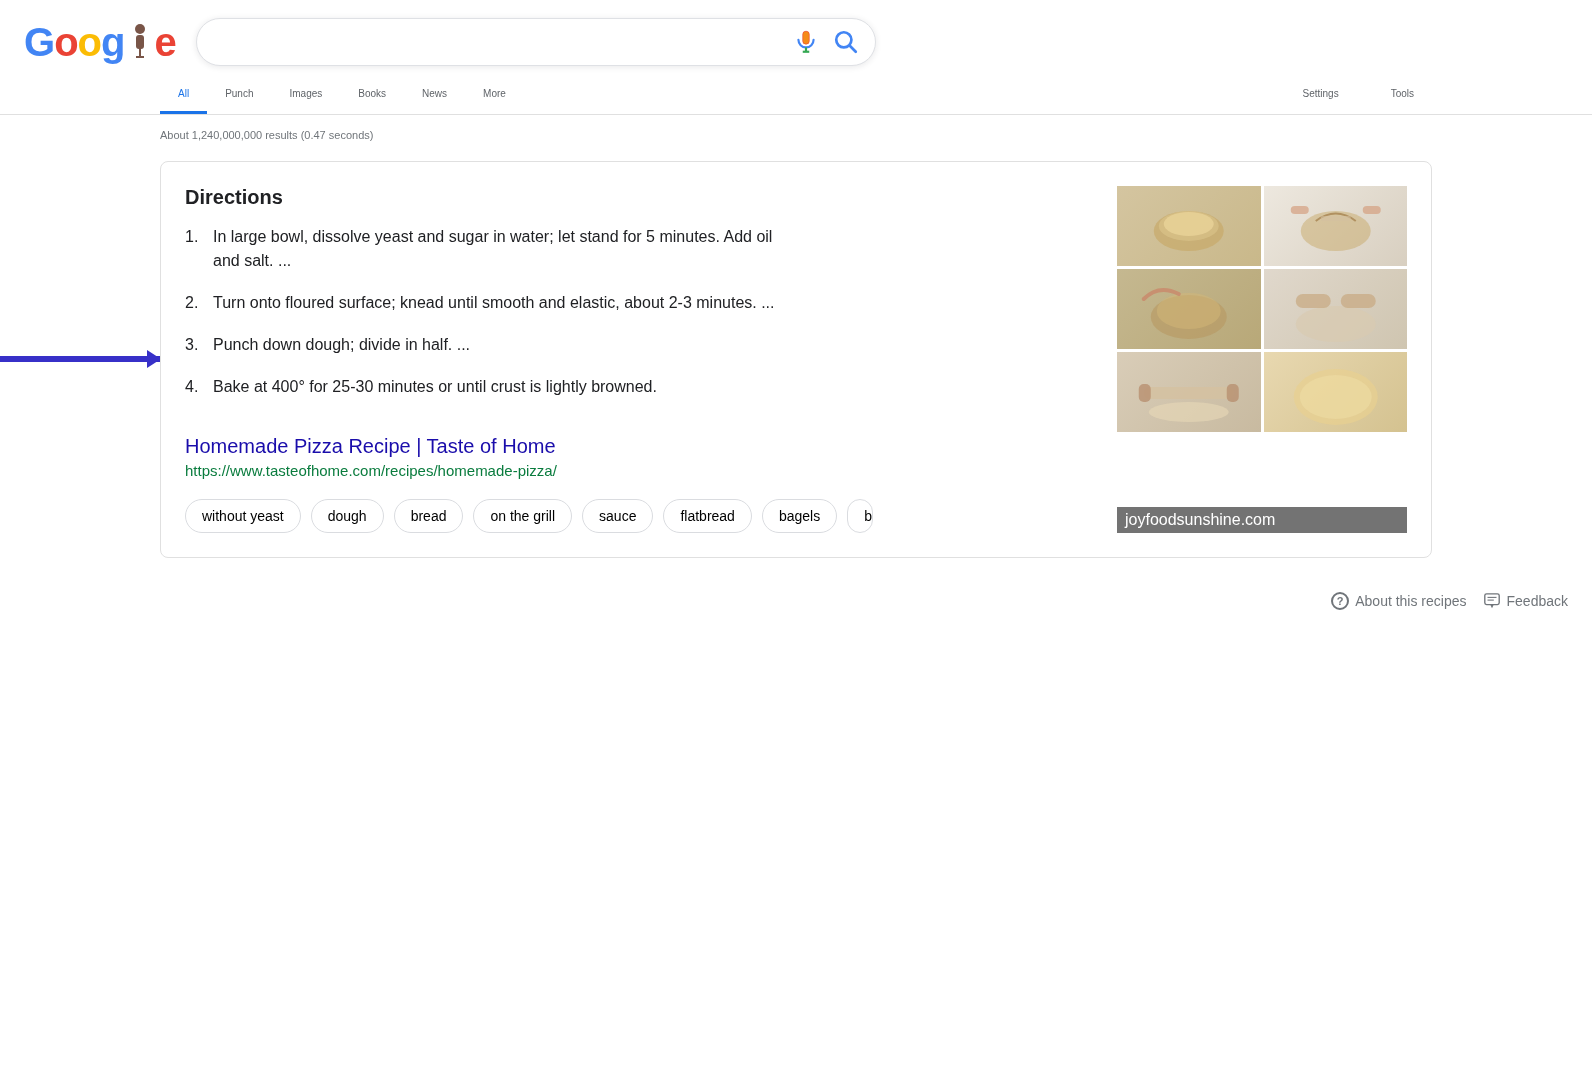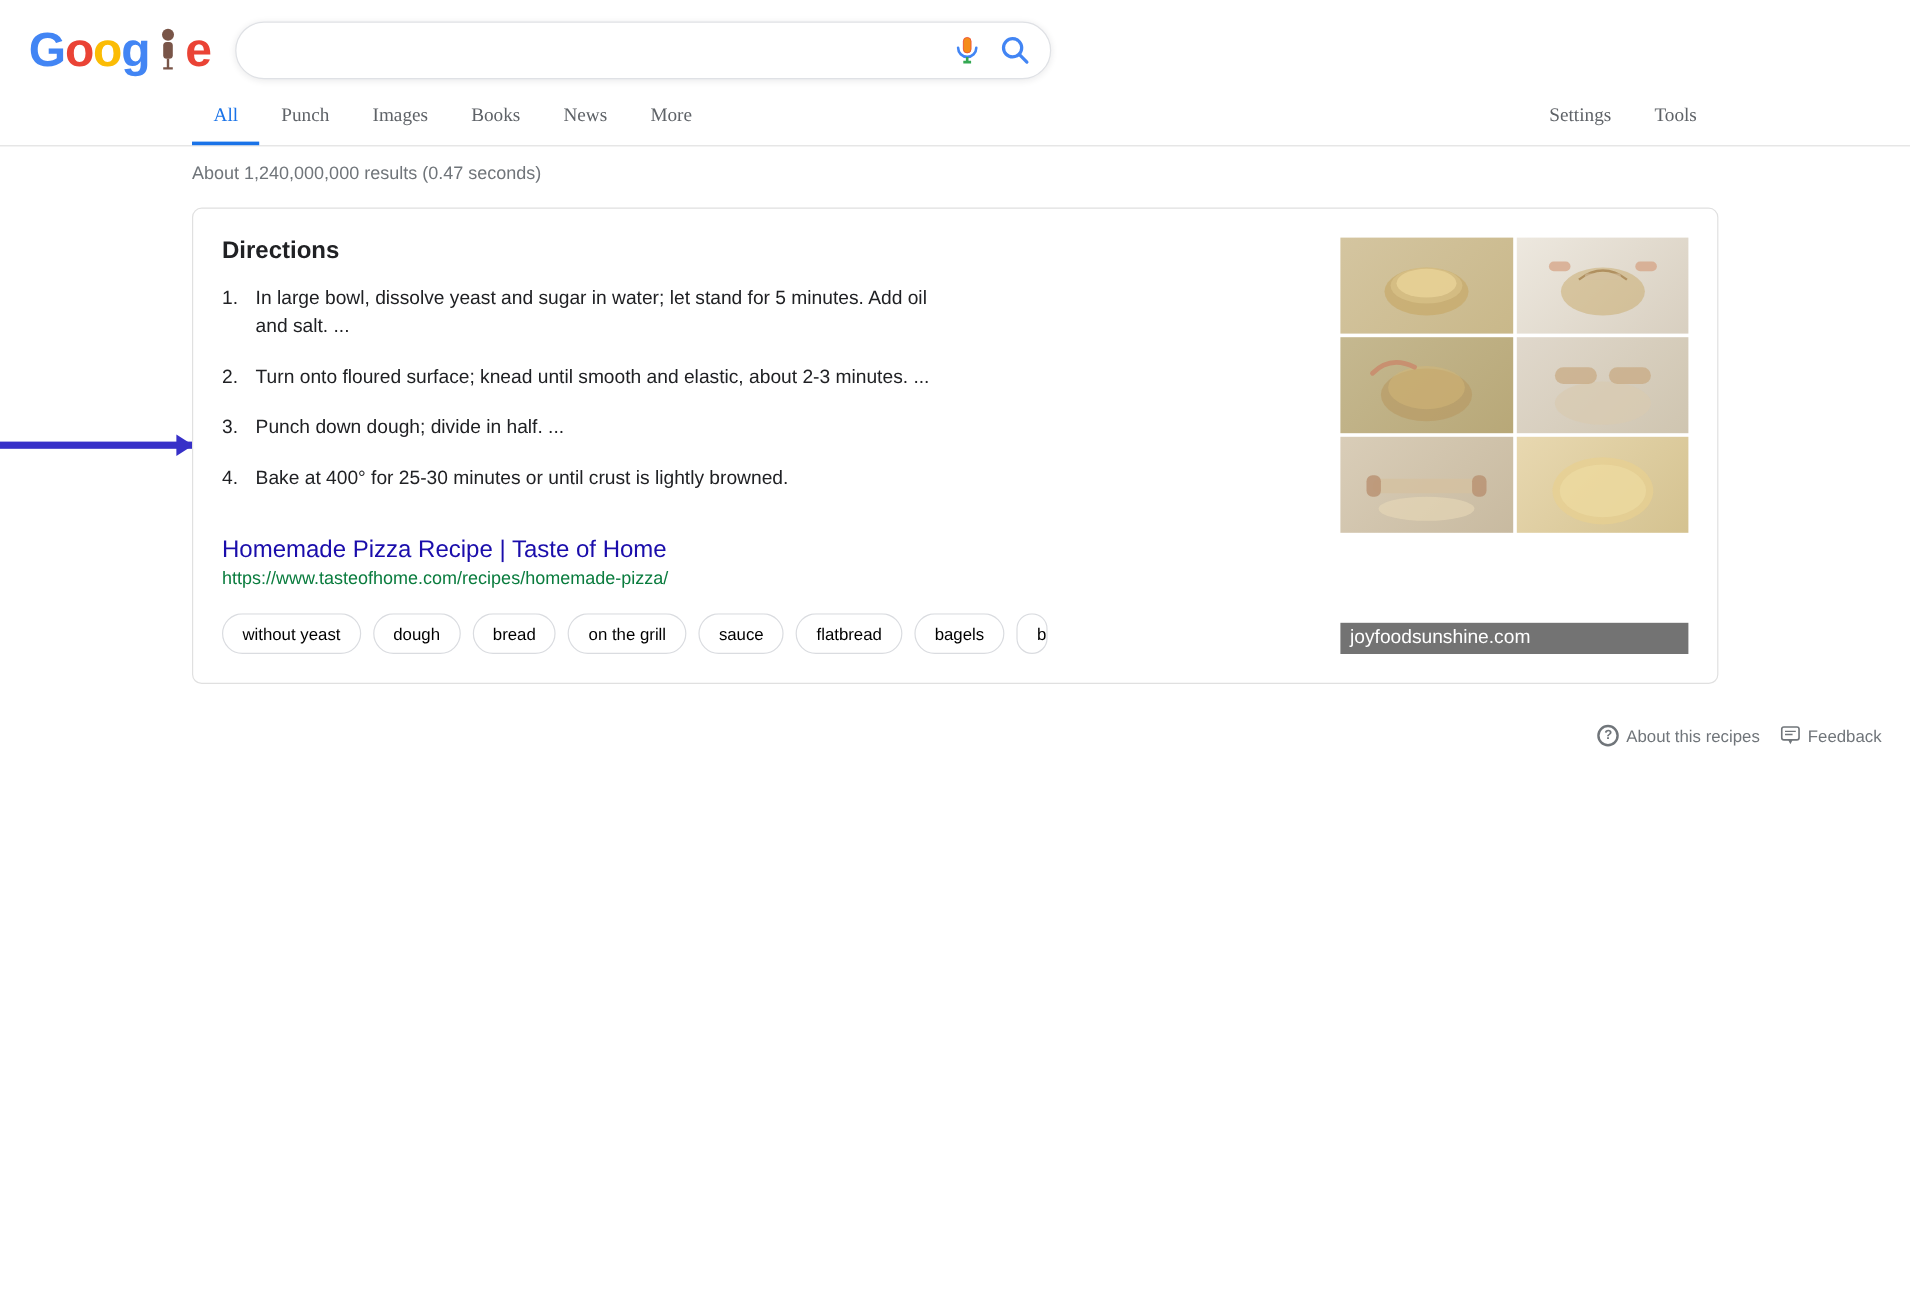--- a/index.html
+++ b/index.html
@@ -78,41 +78,40 @@
     
     .nav-tabs {
       display: flex;
       align-items: center;
       padding: 0 160px;
       border-bottom: 1px solid #e0e0e0;
       gap: 0;
     }
     .nav-tab {
       padding: 12px 18px;
-      font-size: 16px;
+      font-size: 10px;
       color: #5f6368;
       cursor: pointer;
       border-bottom: 3px solid transparent;
       white-space: nowrap;
-      font-family: Liberation Serif, serif;
     }
     .nav-tab.active {
       color: #1a73e8;
       border-bottom: 3px solid #1a73e8;
     }
     .nav-spacer { flex: 1; }
     .nav-right {
       display: flex;
-      gap: 0;
+      gap: 16px;
     }
 
     
     .results-count {
       padding: 14px 160px 10px 160px;
-      font-size: 15px;
+      font-size: 11px;
       color: #70757a;
     }
 
     
     .main-content {
       padding: 0 160px;
       position: relative;
     }
 
     

